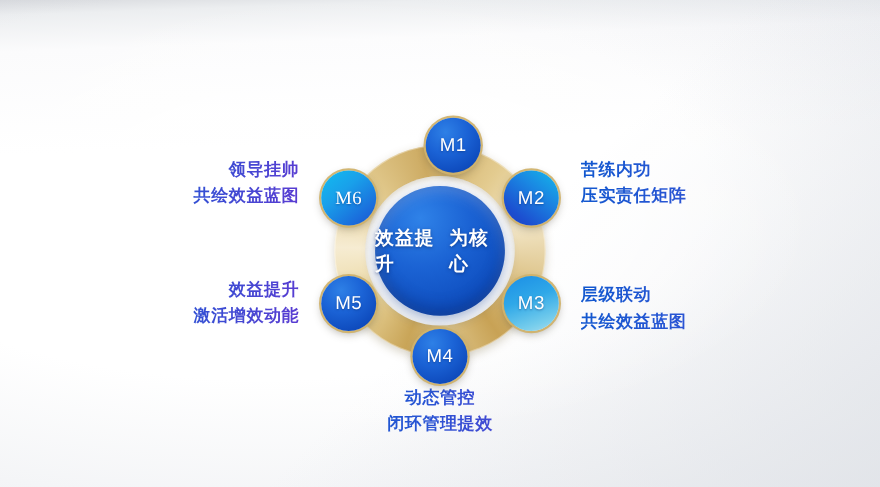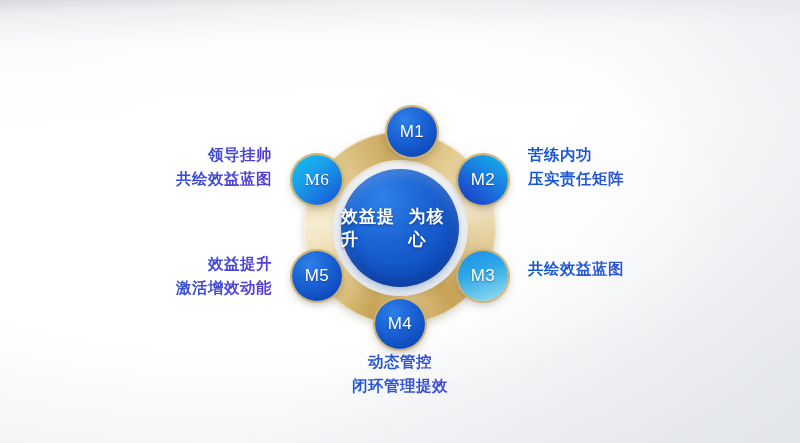--- a/index.html
+++ b/index.html
@@ -152,20 +152,21 @@
 <div id="stage">
   <div id="bg-wash"></div>
 
 
   <div class="label lbl-right" style="left:528px; top:143px; width:210px;">
     <span class="ln">苦练内功</span>
     <span class="ln">压实责任矩阵</span>
   </div>
 
   <div class="label lbl-right" style="left:528px; top:257px; width:210px;">
+    <span class="ln">层级联动</span>
     <span class="ln">共绘效益蓝图</span>
   </div>
 
   <div class="label lbl-center" style="left:290px; top:350px; width:220px;">
     <span class="ln">动态管控</span>
     <span class="ln">闭环管理提效</span>
   </div>
 
   <div class="label lbl-left" style="left:62px; top:252px; width:210px;">
     <span class="ln">效益提升</span>

